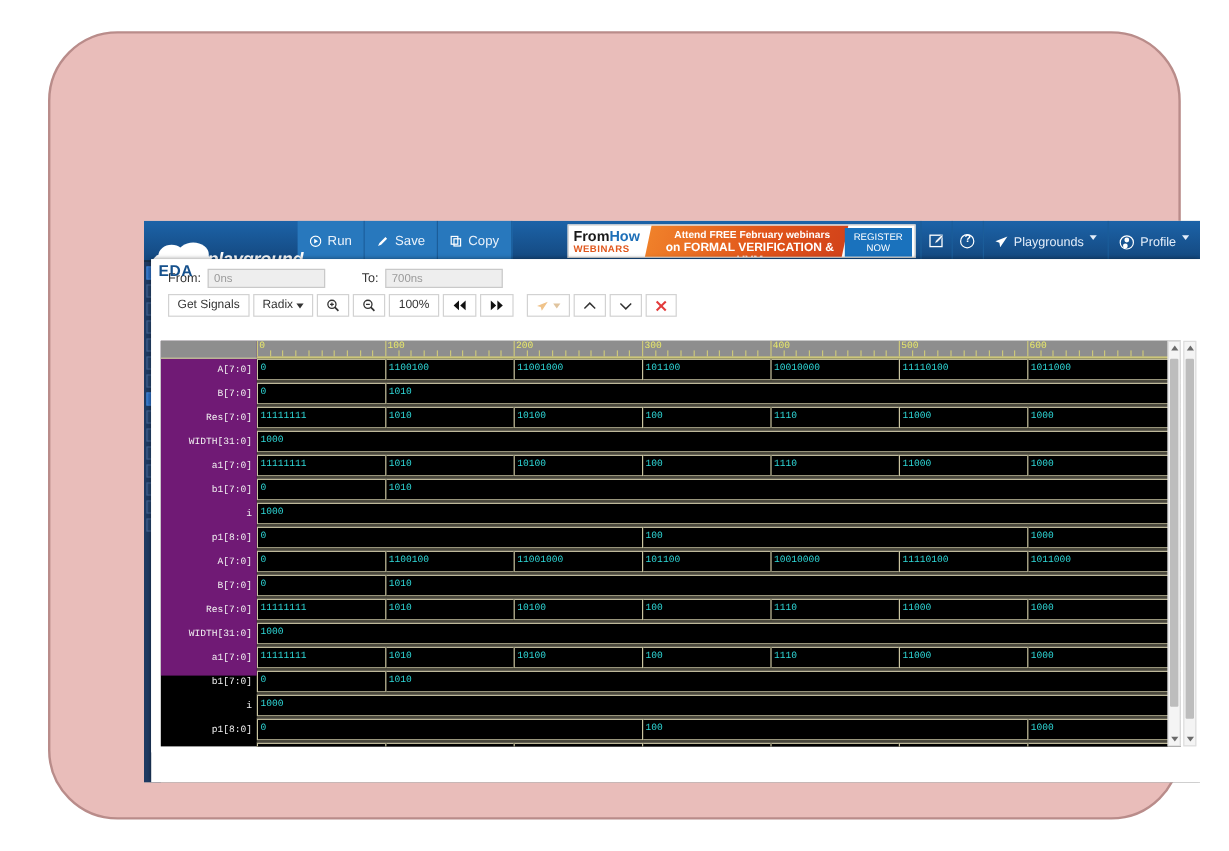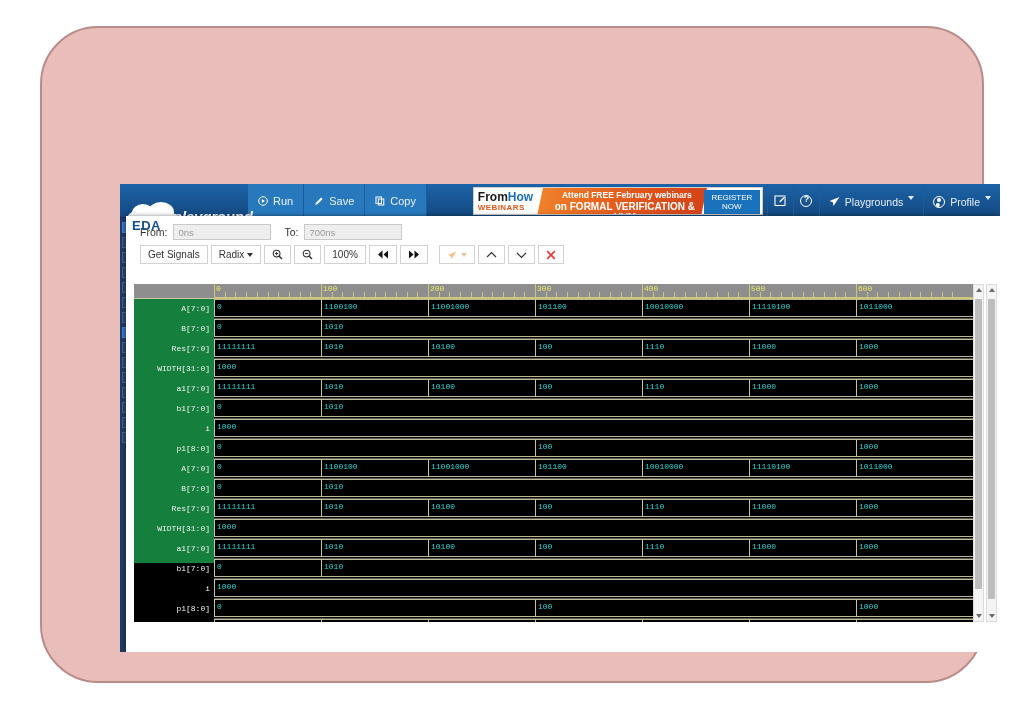--- a/index.html
+++ b/index.html
@@ -226,21 +226,21 @@
 
   
   .wave-wrap {
     position: absolute; left: 8px; top: 68px;
     width: 850px; height: 338px;
     background: #000;
     overflow: hidden;
   }
   .names-col {
     position: absolute; left: 0; top: 0; width: 80px; height: 279px;
-    background: #15803d; z-index: 4;
+    background: #701a75; z-index: 4;
   }
   .names-head {
     height: 15px; background: #8e8e8e; border-bottom: 1px solid #c9c49b;
   }
   .name-cell {
     height: 20px; line-height: 20px; text-align: right;
     padding-right: 4px; color: #f2f2f2;
     font-family: "Liberation Mono", monospace; font-size: 8px;
   }
 
@@ -406,21 +406,21 @@
     <div class="faint-text"></div>
 
     <div class="epw-win">
 
 
       <div class="epw-body">
 
         <div class="range-row">
           <span class="lbl">From:</span>
           <input type="text" value="0ns" style="">
-          <span class="lbl" style="margin-left:7px">To:</span>
+          <span class="lbl" style="margin-left:24px">To:</span>
           <input type="text" value="700ns" style="">
         </div>
 
         <div class="toolbar">
           <div class="tb">
             <span>Get Signals</span>
           </div>
           <div class="tb">
             <span>Radix</span>
             <span class="caret"></span>

